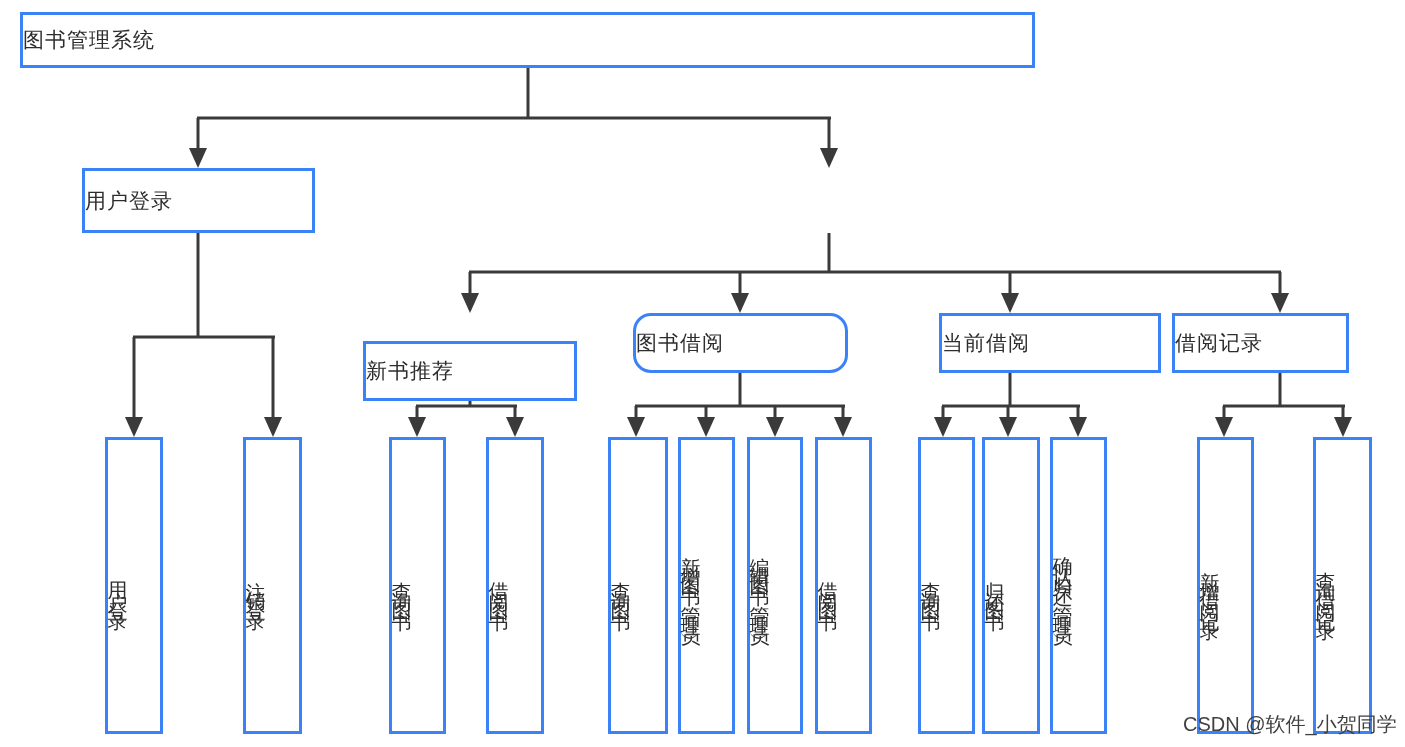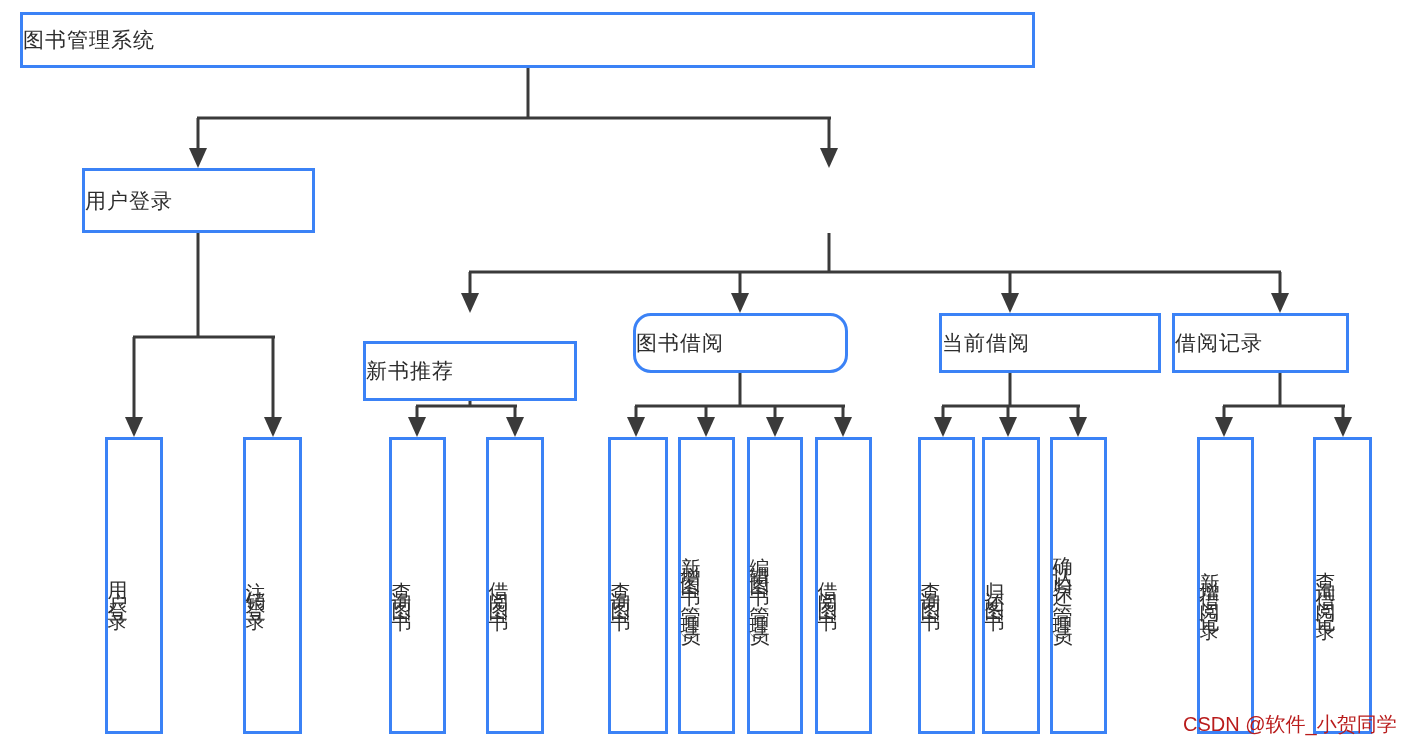--- a/index.html
+++ b/index.html
@@ -37,21 +37,21 @@
     font-size: 20px;
     letter-spacing: 10px;
     line-height: 1;
     white-space: nowrap;
   }
   .watermark {
     position: absolute;
     left: 1183px;
     top: 711px;
     font-size: 20px;
-    color: #b91c1c;
+    color: #404040;
     white-space: nowrap;
     z-index: 5;
   }
 </style>
 </head>
 <body>
 
 <div class="canvas">
 
   <svg class="connector-layer" width="1405" height="747" viewBox="0 0 1405 747" stroke="#3a3a3a" stroke-width="3" fill="#3a3a3a">

